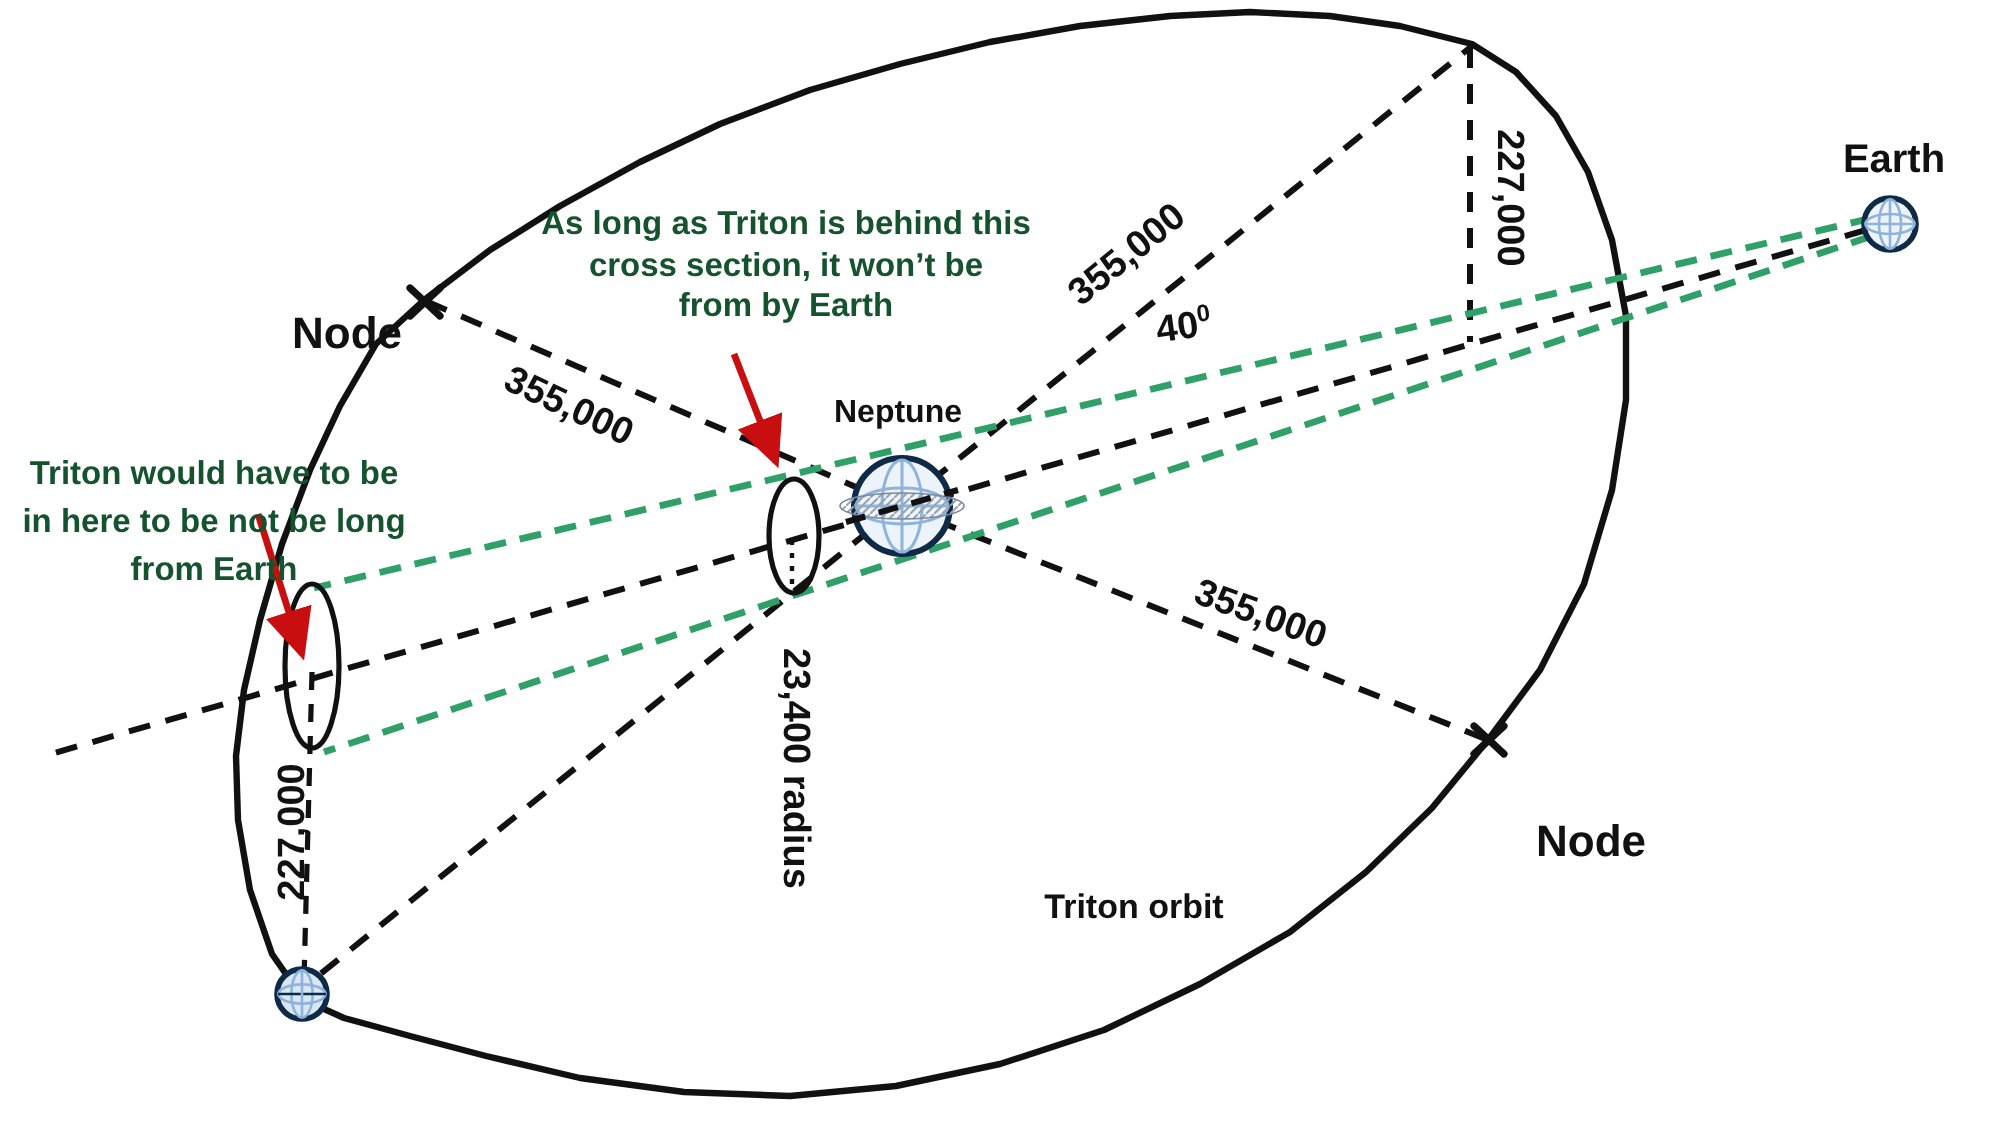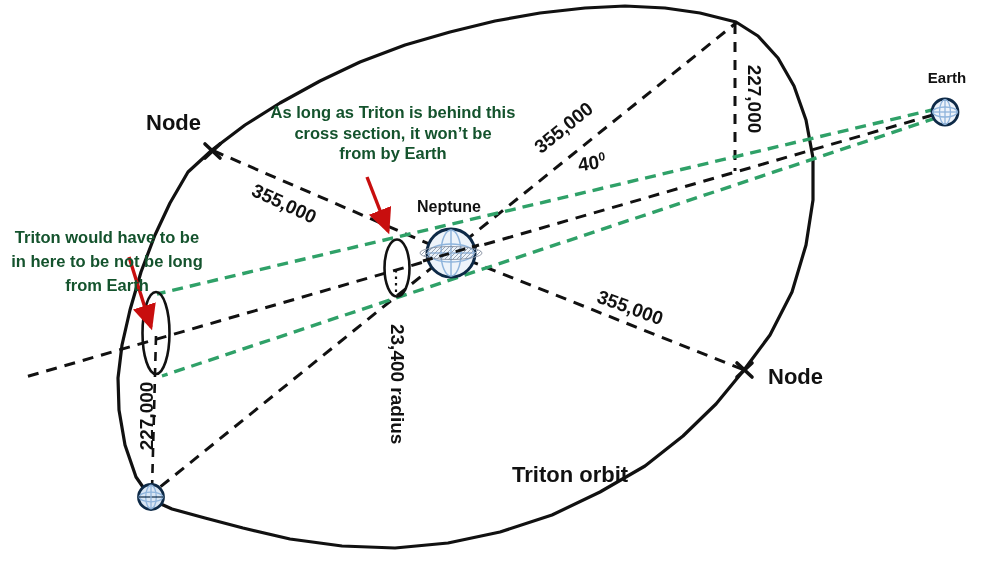--- a/index.html
+++ b/index.html
@@ -5,29 +5,29 @@
   html,body{margin:0;padding:0;background:#ffffff;}
   .canvas{
     position:relative;width:1000px;height:563px;background:#ffffff;overflow:hidden;
     font-family:"Liberation Sans","DejaVu Sans",sans-serif;
   }
   svg.draw{position:absolute;left:0;top:0;width:1000px;height:563px;}
   .lbl{
     position:absolute;font-weight:bold;color:#111;white-space:nowrap;
     line-height:1.05;
   }
-  .big{font-size:22px;}
+  .big{font-size:22px;margin-top:44px;}
   .mid{font-size:19px;}
   .pl{font-size:16px;}
   .ctr{text-align:center;}
   .l-node-left{left:146px;top:111px;}
   .l-node-right{left:768px;top:365px;}
   .l-earth{left:917px;top:70px;width:60px;}
   .l-neptune{left:408px;top:199px;width:82px;}
-  .l-triton-orbit{left:512px;top:463px;width:110px;font-size:22px;}
+  .l-triton-orbit{left:512px;top:445px;width:110px;font-size:17px;}
   .l-355-left{left:243px;top:194px;width:82px;transform:rotate(25deg);text-align:center;}
   .l-355-top{left:523px;top:118px;width:82px;transform:rotate(-39deg);text-align:center;}
   .l-355-right{left:589px;top:298px;width:82px;transform:rotate(20deg);text-align:center;}
   .l-227-right{left:714px;top:89px;width:80px;transform:rotate(90deg);text-align:center;}
   .l-227-left{left:107px;top:406px;width:80px;transform:rotate(-90deg);text-align:center;}
   .l-23400{left:338px;top:373px;width:118px;transform:rotate(90deg);text-align:center;}
   .l-40{left:578px;top:152px;transform:rotate(-8deg);}
   .l-40 sup{font-size:12px;vertical-align:super;}
   .ann{
     position:absolute;color:#14532d;font-weight:bold;text-align:center;
@@ -105,21 +105,21 @@
       <line x1="737" y1="363" x2="752" y2="377"></line>
       <line x1="752" y1="363" x2="737" y2="377"></line>
     </g>
 
     <line x1="367" y1="177" x2="388" y2="231" stroke="#C80E0E" stroke-width="3.4" marker-end="url(#redArrow)"></line>
     <line x1="129" y1="257" x2="151" y2="327" stroke="#C80E0E" stroke-width="3.4" marker-end="url(#redArrow)"></line>
   </svg>
 
   <div class="lbl big l-node-left">Node</div>
   <div class="lbl big l-node-right">Node</div>
-  <div class="lbl pl ctr l-earth" style="font-size:15px;">Earth</div>
+  <div class="lbl pl ctr l-earth" style="font-size:20px;">Earth</div>
   <div class="lbl pl ctr l-neptune">Neptune</div>
   <div class="lbl ctr l-triton-orbit">Triton orbit</div>
 
   <div class="lbl mid l-355-left">355,000</div>
   <div class="lbl mid l-355-top">355,000</div>
   <div class="lbl mid l-355-right">355,000</div>
   <div class="lbl mid l-227-right">227,000</div>
   <div class="lbl mid l-227-left">227,000</div>
   <div class="lbl mid l-23400">23,400 radius</div>
 

